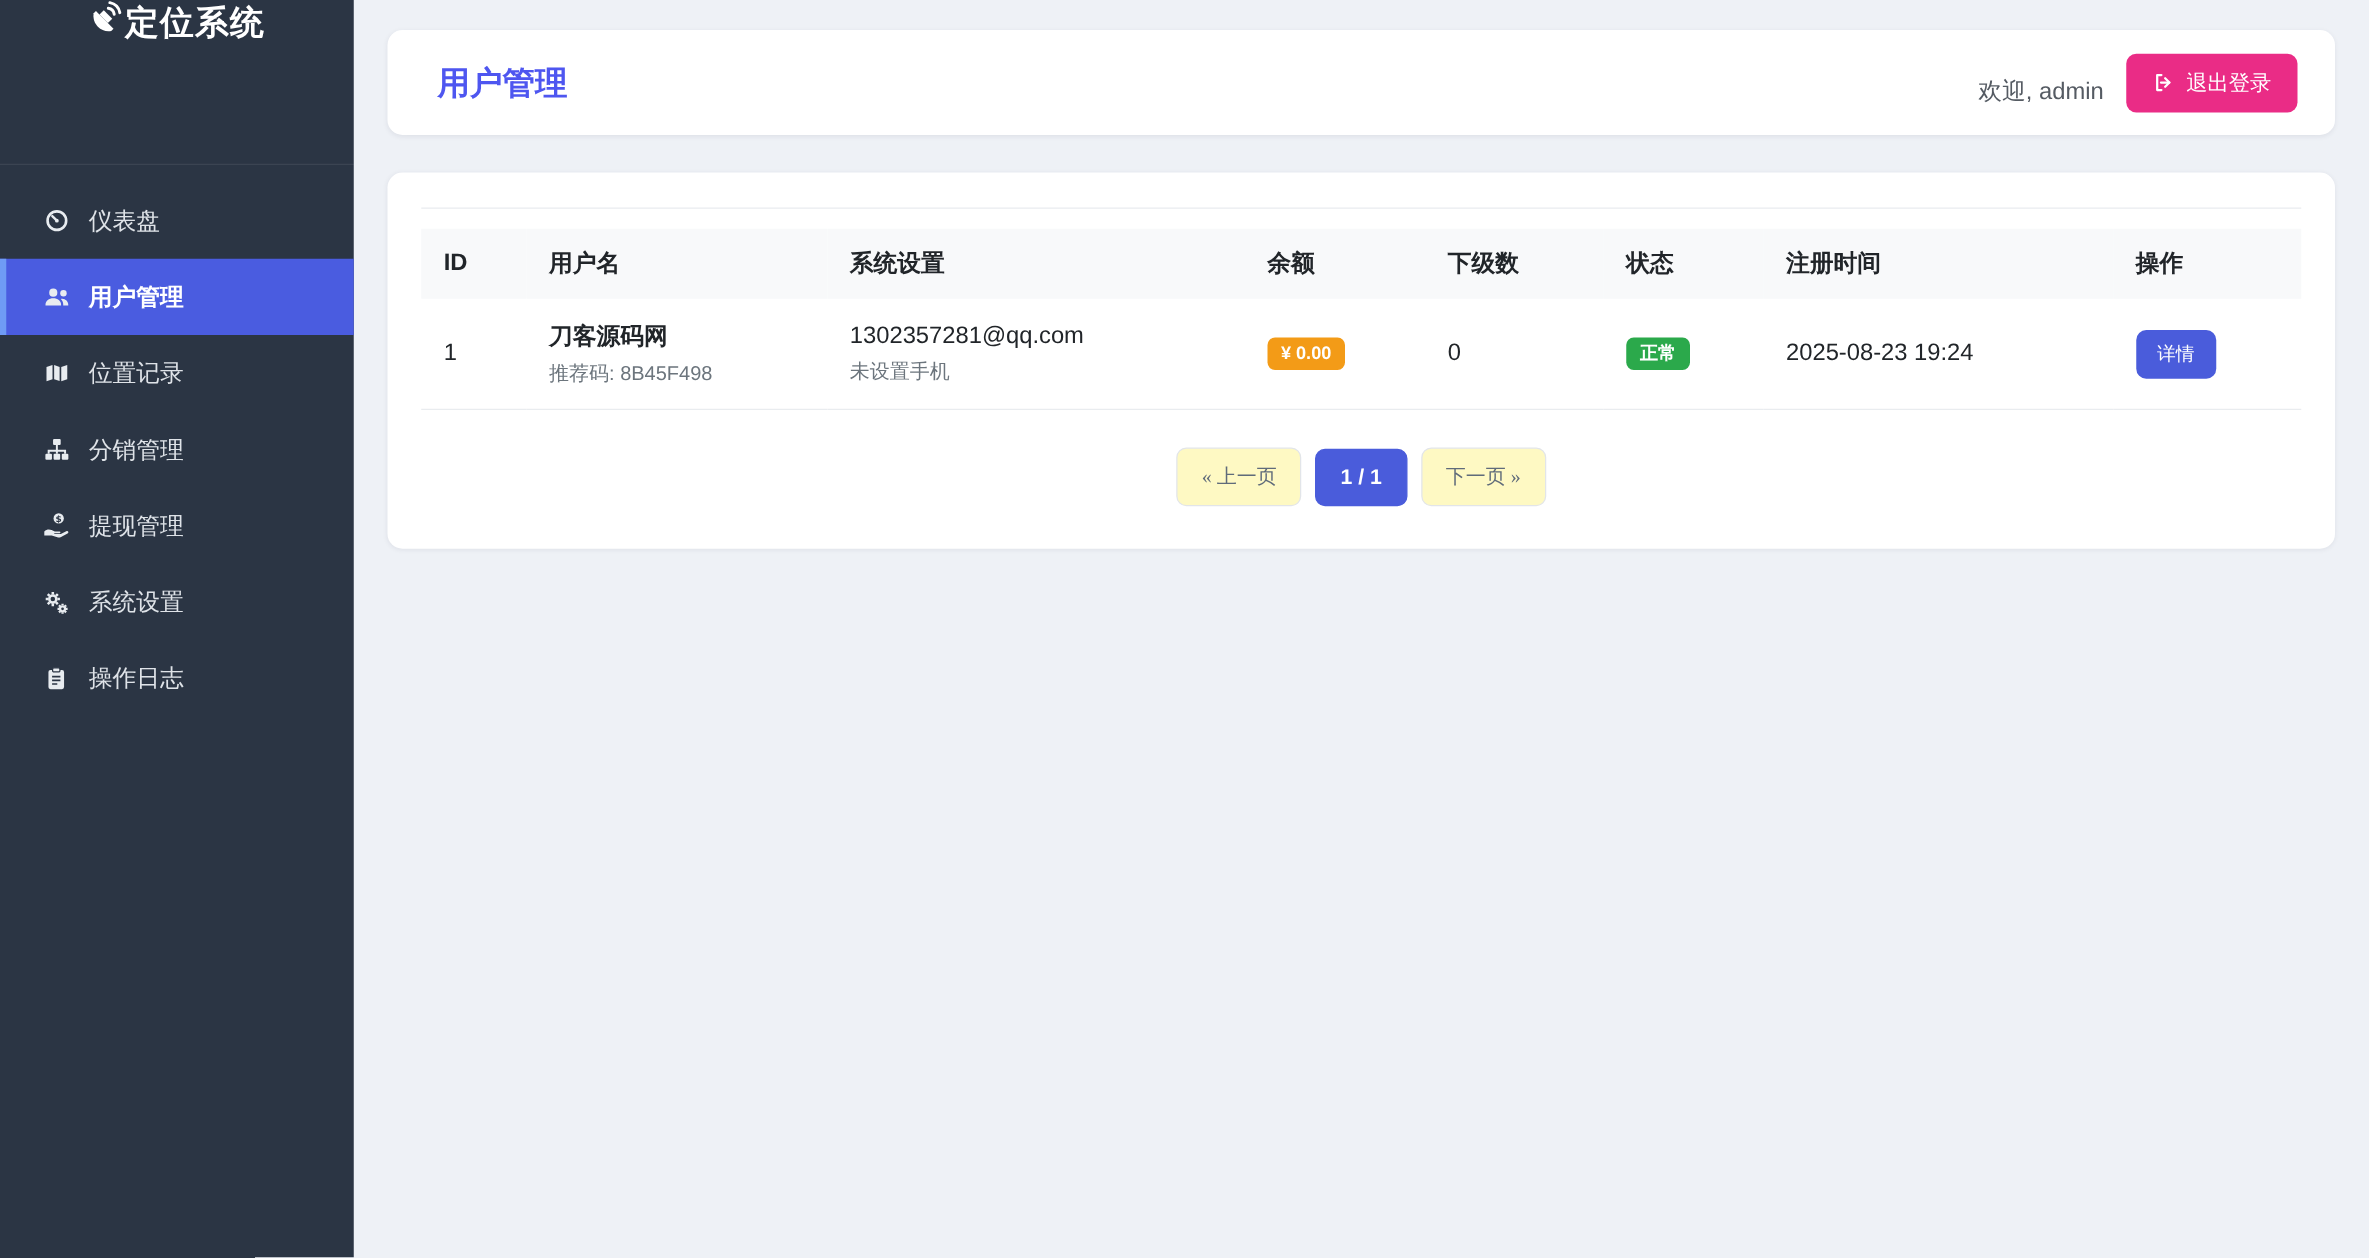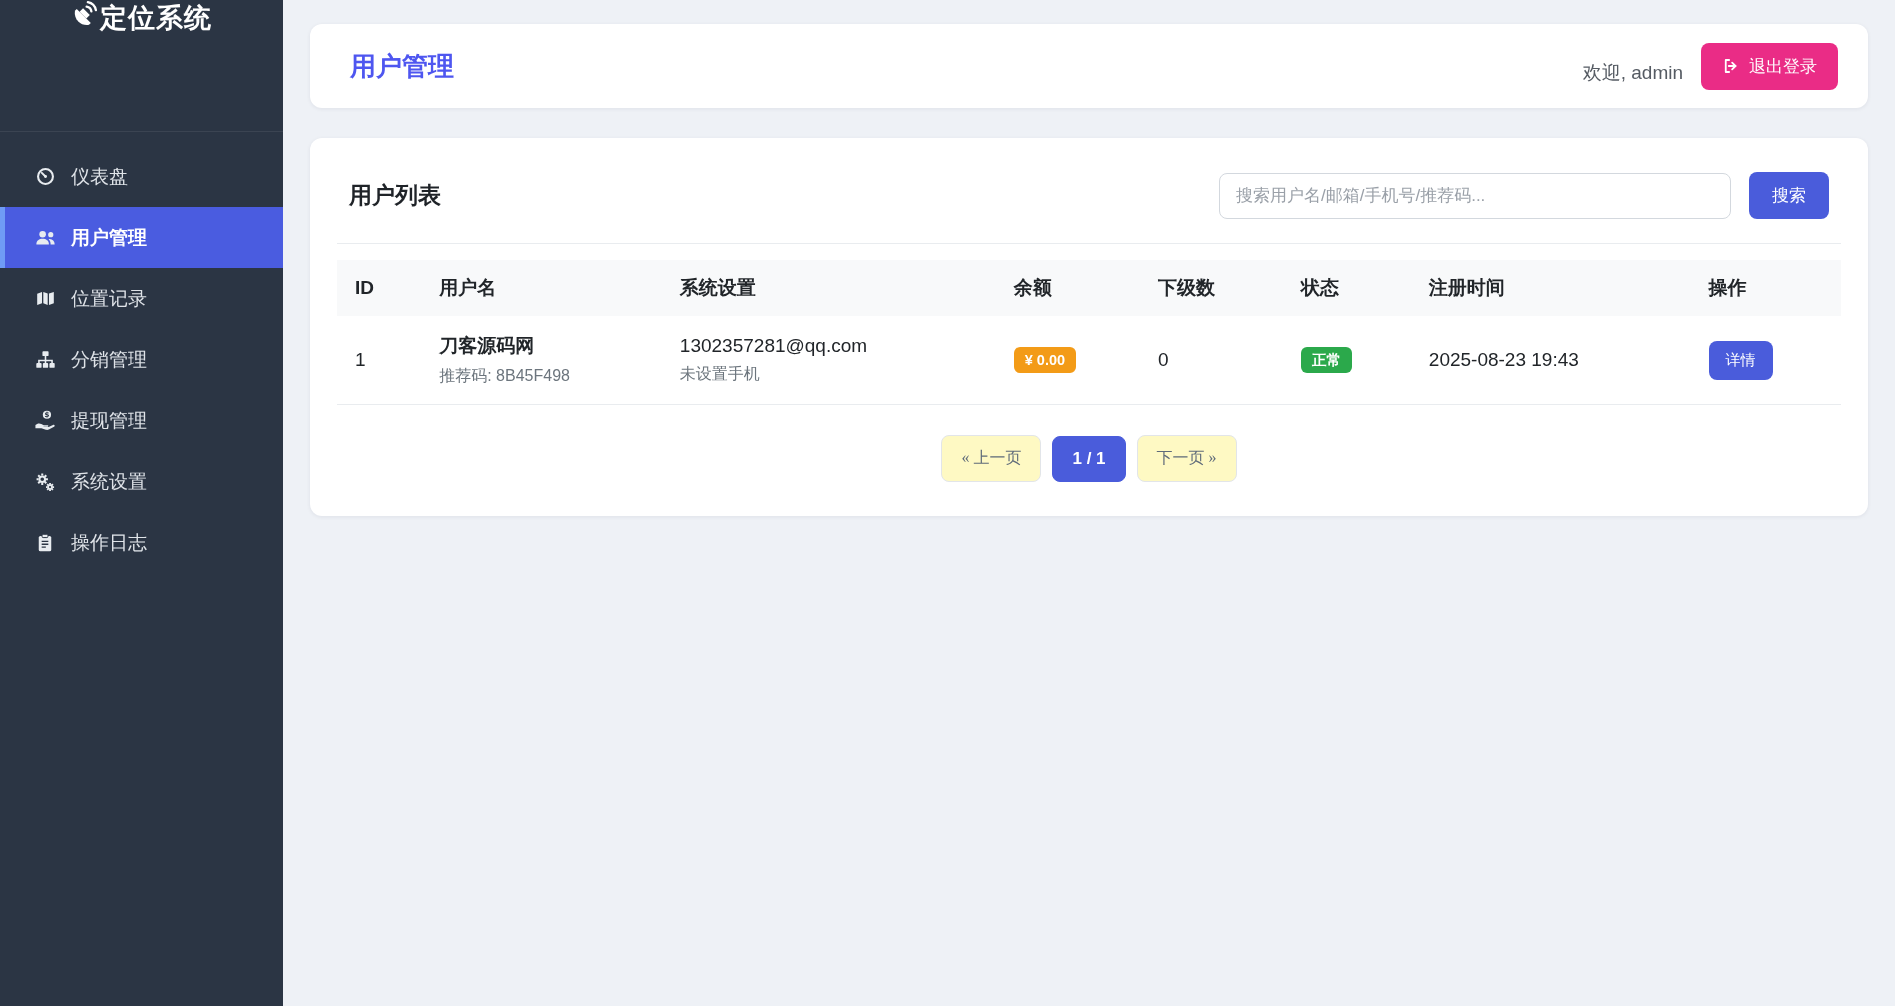--- a/index.html
+++ b/index.html
@@ -206,27 +206,20 @@
             <path d="M13.5 7.5L18 12l-4.5 4.5"></path>
             <path d="M18 12H9"></path>
           </svg>
         </span>
         <span>退出登录</span>
       </button>
     </div>
   </header>
 
   <section class="card list-card">
-    <div class="list-head">
-      <h2 class="list-title">用户列表</h2>
-      <div class="search-area">
-        <input class="search-input" type="text" placeholder="搜索用户名/邮箱/手机号/推荐码..." style="">
-        <button class="btn-primary">搜索</button>
-      </div>
-    </div>
 
     <div class="tbl-wrap">
       <table>
         <colgroup>
           <col style="width:5.6%">
             <col style="width:16%">
             <col style="width:22.2%">
             <col style="width:9.6%">
           <col style="width:9.5%">
             <col style="width:8.5%">
@@ -256,21 +249,21 @@
               <div class="cell-plain">1302357281@qq.com</div>
               <div class="cell-sub">未设置手机</div>
             </td>
             <td>
               <span class="badge badge-balance">¥ 0.00</span>
             </td>
             <td class="cell-plain">0</td>
             <td>
               <span class="badge badge-status">正常</span>
             </td>
-            <td class="cell-plain">2025-08-23 19:43</td>
+            <td class="cell-plain">2025-08-23 19:24</td>
             <td>
               <button class="btn-detail">详情</button>
             </td>
           </tr>
         </tbody>
       </table>
 
       <div class="pagination">
         <button class="page-btn">« 上一页</button>
         <span class="page-current">1 / 1</span>

